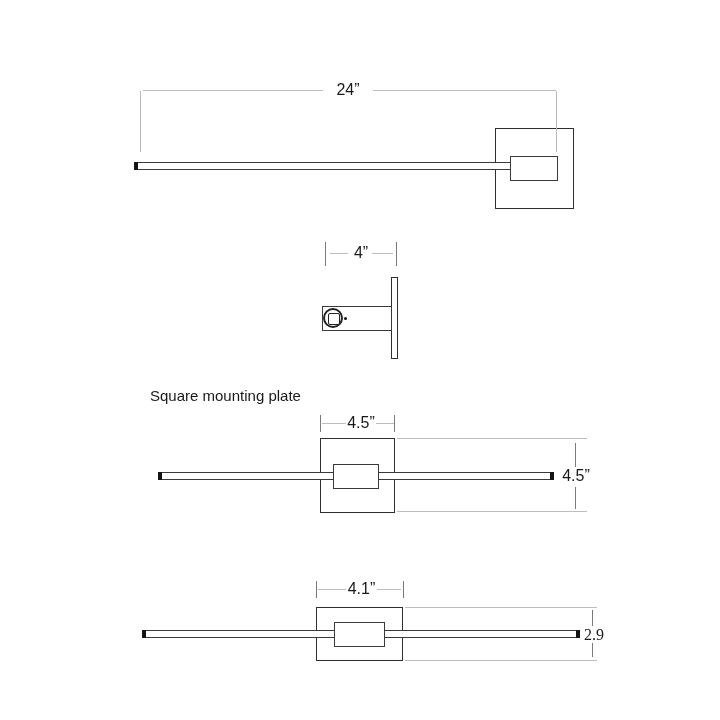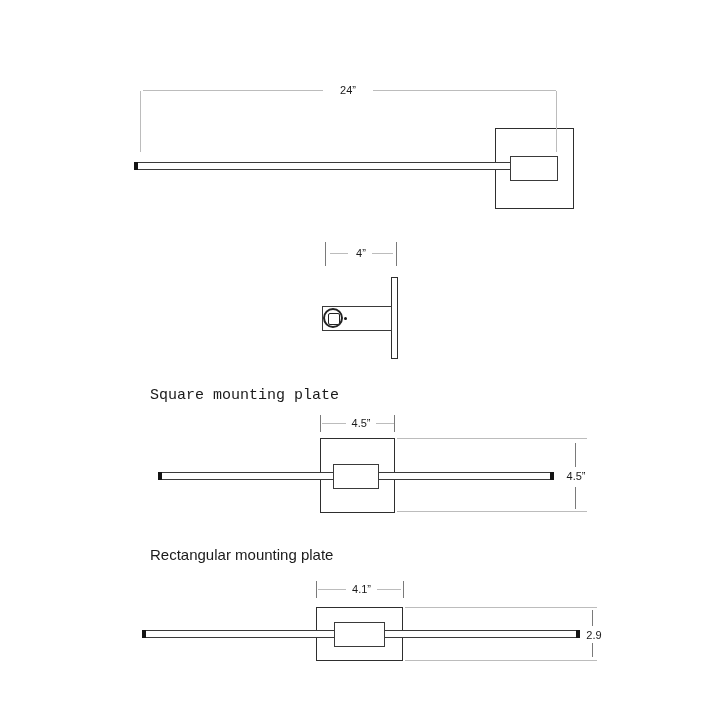--- a/index.html
+++ b/index.html
@@ -15,21 +15,21 @@
     font-family:"Liberation Sans",sans-serif;color:var(--text);overflow:hidden;
   }
   .abs{position:absolute;}
   .hline{position:absolute;height:1px;background:var(--dim-line);}
   .vline{position:absolute;width:1px;background:var(--dim-line);}
   .tickv{position:absolute;width:1px;background:var(--tick-line);}
   .obj{position:absolute;background:#fff;border:1px solid var(--object-line);box-sizing:border-box;}
   .plate{border-color:#2e2e2e;}
   .cap{position:absolute;background:#141414;}
   .title{position:absolute;font-size:15px;line-height:16px;white-space:nowrap;color:var(--text);}
-  .dimlabel{position:absolute;font-size:11px;line-height:14px;text-align:center;color:var(--text);background:var(--background);white-space:nowrap;}
+  .dimlabel{position:absolute;font-size:16px;line-height:14px;text-align:center;color:var(--text);background:var(--background);white-space:nowrap;}
   .dot{position:absolute;background:#141414;border-radius:50%;}
   .circle{position:absolute;background:#fff;border:2px solid #222;border-radius:50%;box-sizing:border-box;}
   .insq{position:absolute;background:#fff;border:1px solid #222;border-radius:2px;box-sizing:border-box;}
 </style>
 </head>
 <body>
 
 <div id="canvas">
 
   <div class="abs" style="inset:0;">
@@ -55,21 +55,21 @@
     <div class="hline" style="left:372px;top:253px;width:21px;"></div>
 
     <div class="obj plate" style="left:391px;top:277px;width:7px;height:82px;"></div>
     <div class="obj" style="left:322px;top:306px;width:70px;height:25px;"></div>
     <div class="circle" style="left:323px;top:308px;width:20px;height:20px;"></div>
     <div class="insq" style="left:328px;top:313px;width:12px;height:12px;"></div>
     <div class="dot" style="left:344px;top:317px;width:3px;height:3px;"></div>
   </div>
 
   <div class="abs" style="inset:0;">
-    <div class="title" style="left:150px;top:388px;font-family:Liberation Mono, monospace;">Square mounting plate</div>
+    <div class="title" style="left:150px;top:388px;">Square mounting plate</div>
 
     <div class="tickv" style="left:320px;top:415px;height:17px;"></div>
     <div class="tickv" style="left:394px;top:415px;height:17px;"></div>
     <div class="hline" style="left:322px;top:423px;width:24px;"></div>
     <div class="dimlabel" style="left:346px;top:416px;width:30px;">4.5”</div>
     <div class="hline" style="left:376px;top:423px;width:18px;"></div>
 
     <div class="obj plate" style="left:320px;top:438px;width:75px;height:75px;"></div>
     <div class="hline" style="left:397px;top:438px;width:190px;"></div>
     <div class="hline" style="left:397px;top:511px;width:190px;"></div>
@@ -77,34 +77,33 @@
     <div class="vline" style="left:575px;top:487px;height:22px;background:var(--tick-line);"></div>
     <div class="dimlabel" style="left:561px;top:469px;width:30px;">4.5”</div>
 
     <div class="obj" style="left:158px;top:472px;width:396px;height:8px;"></div>
     <div class="cap" style="left:158px;top:472px;width:4px;height:8px;"></div>
     <div class="cap" style="left:550px;top:472px;width:4px;height:8px;"></div>
     <div class="obj" style="left:333px;top:464px;width:46px;height:25px;"></div>
   </div>
 
   <div class="abs" style="inset:0;">
-    <div class="title" style="left:150px;top:547px;">Rectangular mounting plate</div>
 
     <div class="tickv" style="left:316px;top:581px;height:17px;"></div>
     <div class="tickv" style="left:403px;top:581px;height:17px;"></div>
     <div class="hline" style="left:318px;top:589px;width:28px;"></div>
     <div class="dimlabel" style="left:346px;top:582px;width:31px;">4.1”</div>
     <div class="hline" style="left:377px;top:589px;width:24px;"></div>
 
     <div class="obj plate" style="left:316px;top:607px;width:87px;height:54px;"></div>
     <div class="hline" style="left:405px;top:607px;width:192px;"></div>
     <div class="hline" style="left:405px;top:660px;width:192px;"></div>
     <div class="vline" style="left:592px;top:610px;height:16px;background:var(--tick-line);"></div>
     <div class="vline" style="left:592px;top:643px;height:14px;background:var(--tick-line);"></div>
-    <div class="dimlabel" style="left:581px;top:628px;width:26px;">2.9</div>
+    <div class="dimlabel" style="left:581px;top:628px;width:26px;font-family:Liberation Serif, serif;">2.9</div>
 
     <div class="obj" style="left:142px;top:630px;width:438px;height:8px;"></div>
     <div class="cap" style="left:142px;top:630px;width:4px;height:8px;"></div>
     <div class="cap" style="left:576px;top:630px;width:4px;height:8px;"></div>
     <div class="obj" style="left:334px;top:622px;width:51px;height:25px;"></div>
   </div>
 
 </div>
 
 </body></html>

